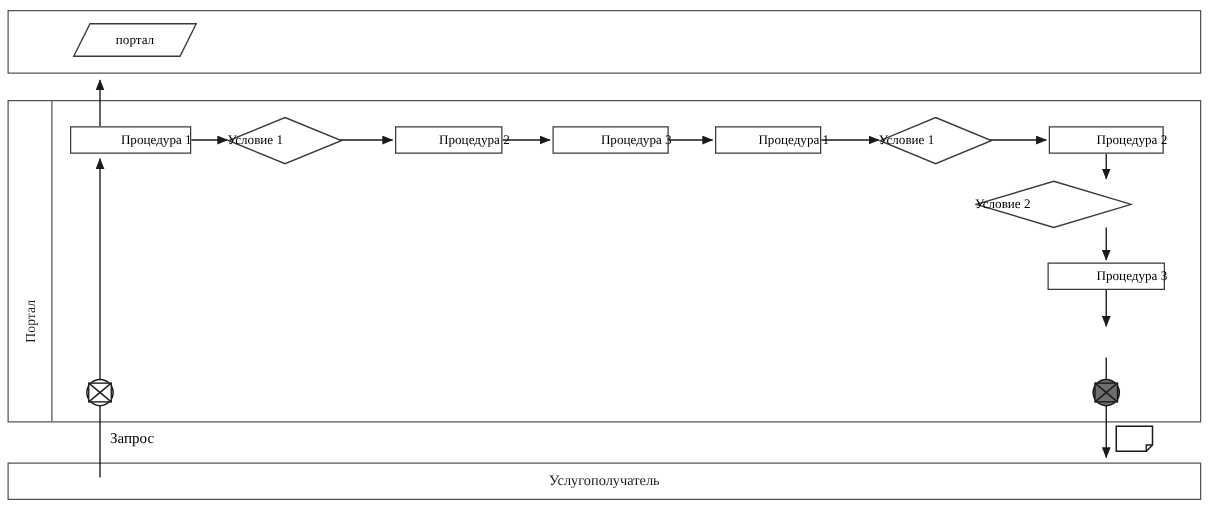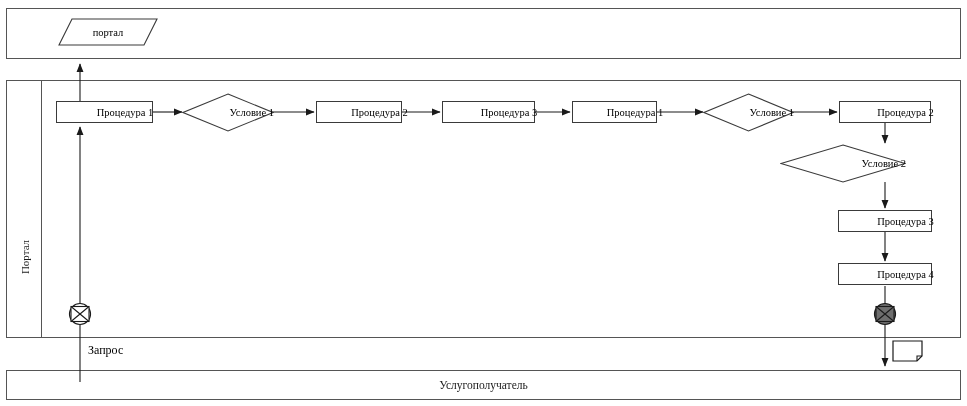--- a/index.html
+++ b/index.html
@@ -82,21 +82,21 @@
     padding-left: 41px;
   }
   .proc {
     border: 1.1px solid #3a3a3a;
     height: 22px;
   }
   .diamond-wrap {
     position: absolute;
     display: flex;
     align-items: center;
-    justify-content: flex-end;
+    justify-content: flex-start;
   }
   .diamond-wrap svg {
     position: absolute;
     left: 0;
     top: 0;
   }
   .diamond-label {
     position: relative;
     font-size: 10.5px;
     color: #000000;
@@ -232,19 +232,16 @@
     <svg width="126" height="39">
       <polygon points="63,1 125,19.5 63,38 1,19.5" fill="#ffffff" stroke="#3a3a3a" stroke-width="1.1"></polygon>
     </svg>
     <span class="diamond-label">Условие 2</span>
   </div>
 
   <div class="node proc" style="left:838px; top:210px; width:94px;">
     <span>Процедура 3</span>
   </div>
 
-  <div class="node proc" style="left:838px; top:263px; width:94px;">
-    <span>Процедура 4</span>
-  </div>
 
   <div class="edge-label" style="left:88px; top:343px;">Запрос</div>
 
 </div>
 
 </body></html>

